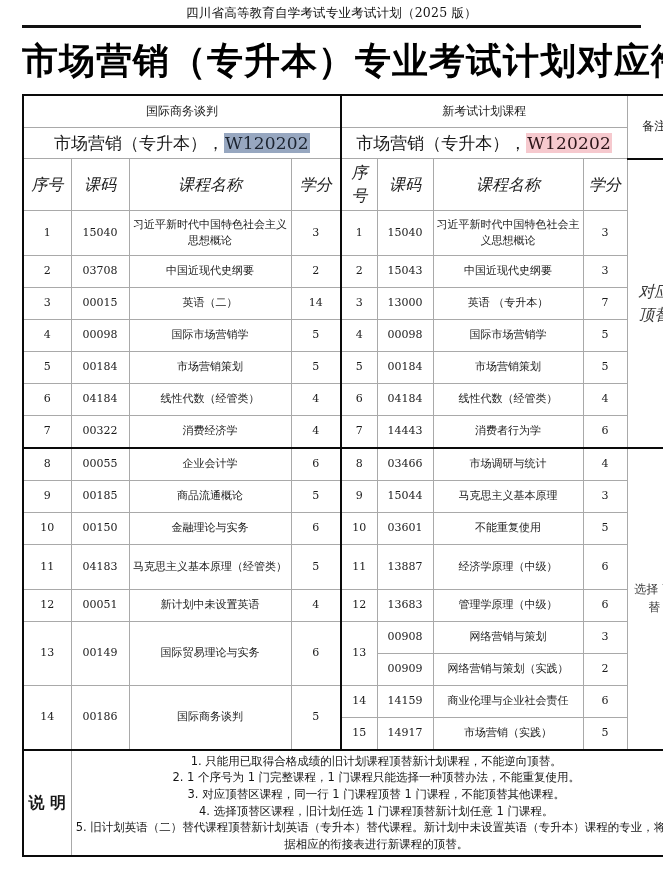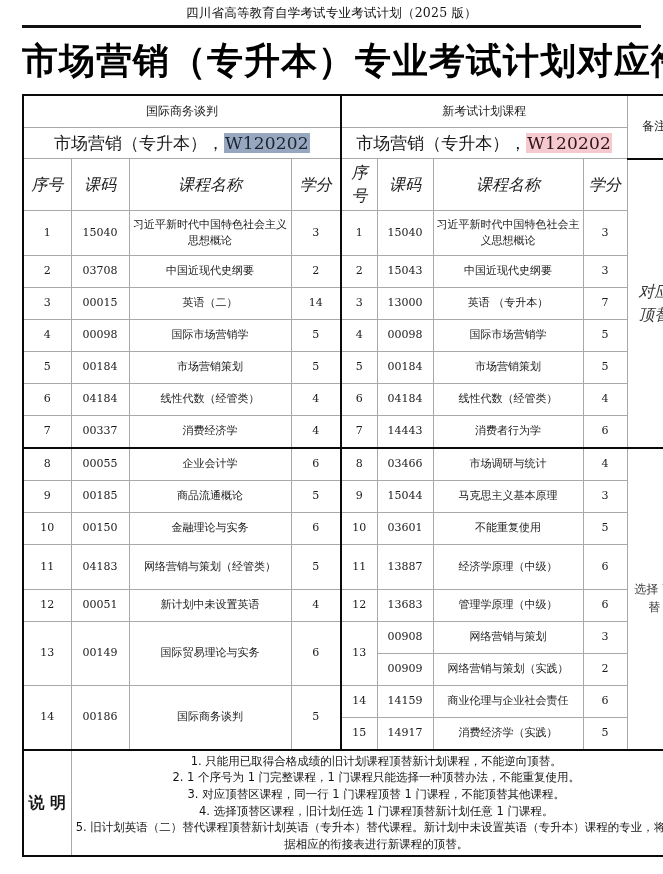--- a/index.html
+++ b/index.html
@@ -230,21 +230,21 @@
         <td>04184</td>
         <td class="hv-left">线性代数（经管类）</td>
         <td class="thick-right">4</td>
         <td>6</td>
         <td>04184</td>
         <td class="hv-left">线性代数（经管类）</td>
         <td>4</td>
       </tr>
       <tr class="data-row">
         <td class="thick-bottom">7</td>
-        <td class="thick-bottom">00337</td>
+        <td class="thick-bottom">00322</td>
         <td class="hv-left thick-bottom">消费经济学</td>
         <td class="thick-right thick-bottom">4</td>
         <td class="thick-bottom">7</td>
         <td class="thick-bottom">14443</td>
         <td class="hv-left thick-bottom">消费者行为学</td>
         <td class="thick-bottom">6</td>
       </tr>
 
       <tr class="data-row">
         <td>8</td>
@@ -273,21 +273,21 @@
         <td class="hv-left">金融理论与实务</td>
         <td class="thick-right">6</td>
         <td>10</td>
         <td>03601</td>
         <td class="hv-left">不能重复使用</td>
         <td>5</td>
       </tr>
       <tr class="data-row data-row-tall">
         <td>11</td>
         <td>04183</td>
-        <td class="hv-left">网络营销与策划（经管类）</td>
+        <td class="hv-left">马克思主义基本原理（经管类）</td>
         <td class="thick-right">5</td>
         <td>11</td>
         <td>13887</td>
         <td class="hv-left">经济学原理（中级）</td>
         <td>6</td>
       </tr>
       <tr class="data-row">
         <td>12</td>
         <td>00051</td>
         <td class="hv-left">新计划中未设置英语</td>
@@ -320,21 +320,21 @@
         <td rowspan="2" class="hv-left thick-bottom">国际商务谈判</td>
         <td rowspan="2" class="thick-right thick-bottom">5</td>
         <td>14</td>
         <td>14159</td>
         <td class="hv-left">商业伦理与企业社会责任</td>
         <td>6</td>
       </tr>
       <tr class="data-row">
         <td class="thick-bottom">15</td>
         <td class="thick-bottom">14917</td>
-        <td class="hv-left thick-bottom">消费经济学（实践）</td>
+        <td class="hv-left thick-bottom">市场营销（实践）</td>
         <td class="thick-bottom">5</td>
       </tr>
 
       <tr>
         <td class="notes-label">说 明</td>
         <td colspan="8" class="notes-body">
           <p>1. 只能用已取得合格成绩的旧计划课程顶替新计划课程，不能逆向顶替。</p>
           <p>2. 1 个序号为 1 门完整课程，1 门课程只能选择一种顶替办法，不能重复使用。</p>
           <p>3. 对应顶替区课程，同一行 1 门课程顶替 1 门课程，不能顶替其他课程。</p>
           <p>4. 选择顶替区课程，旧计划任选 1 门课程顶替新计划任意 1 门课程。</p>

